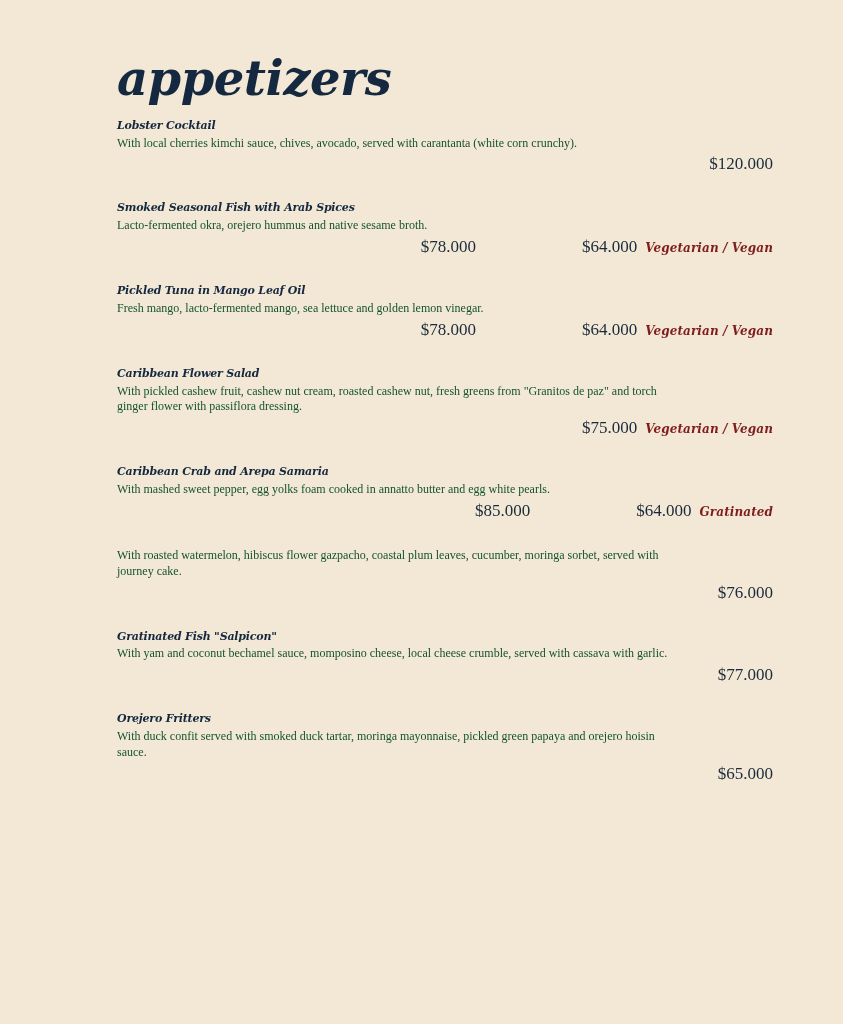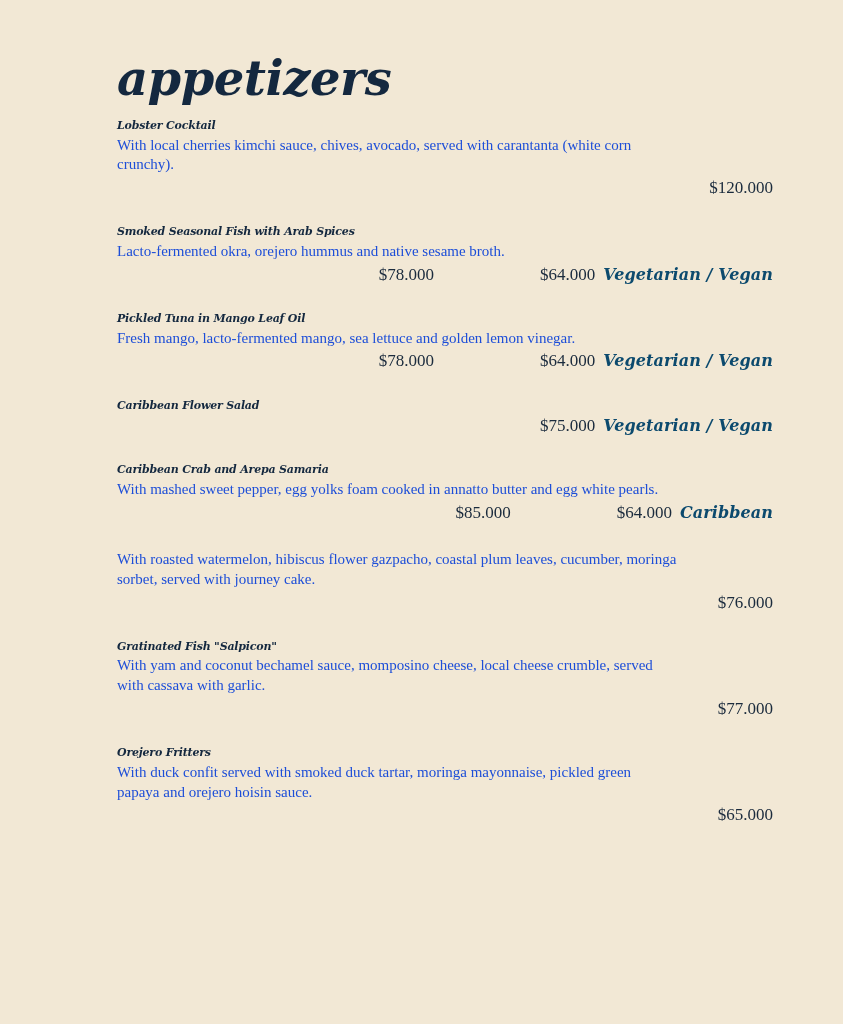--- a/index.html
+++ b/index.html
@@ -45,23 +45,23 @@
     font-style: italic;
     font-weight: 700;
     font-size: 11px;
     line-height: 1.25;
     color: #14283f;
     margin: 0 0 3px 0;
     letter-spacing: -0.2px;
   }
   .item-desc {
     font-family: "Liberation Serif", serif;
-    font-size: 15px;
+    font-size: 12px;
     line-height: 1.32;
-    color: #1d4ed8;
+    color: #14532d;
     margin: 0 0 2px 0;
     max-width: 560px;
   }
   .price-row {
     display: flex;
     align-items: baseline;
     margin-top: 1px;
     justify-content: flex-end;
   }
   .price {
@@ -78,22 +78,22 @@
     margin-left: 0;
   }
   .price-gap {
     display: inline-block;
     width: 106px;
   }
   .diet-tag {
     font-family: "DejaVu Serif", serif;
     font-style: italic;
     font-weight: 700;
-    font-size: 16px;
-    color: #0c4a6e;
+    font-size: 12px;
+    color: #7f1d1d;
     margin-left: 8px;
     letter-spacing: 0.1px;
     white-space: nowrap;
   }
 </style>
 </head>
 <body>
 
 <div class="page">
 
@@ -126,34 +126,35 @@
       <div class="price-row">
         <span class="price price-main">$78.000</span>
         <span class="price-gap"></span>
         <span class="price price-alt">$64.000</span>
         <span class="diet-tag">Vegetarian / Vegan</span>
       </div>
     </div>
 
     <div class="item">
       <div class="item-name">Caribbean Flower Salad</div>
+      <div class="item-desc">With pickled cashew fruit, cashew nut cream, roasted cashew nut, fresh greens from "Granitos de paz" and torch ginger flower with passiflora dressing.</div>
       <div class="price-row">
         <span class="price price-main">$75.000</span>
         <span class="diet-tag">Vegetarian / Vegan</span>
       </div>
     </div>
 
     <div class="item">
       <div class="item-name">Caribbean Crab and Arepa Samaria</div>
       <div class="item-desc">With mashed sweet pepper, egg yolks foam cooked in annatto butter and egg white pearls.</div>
       <div class="price-row">
         <span class="price price-main">$85.000</span>
         <span class="price-gap"></span>
         <span class="price price-alt">$64.000</span>
-        <span class="diet-tag">Caribbean</span>
+        <span class="diet-tag">Gratinated</span>
       </div>
     </div>
 
     <div class="item">
       <div class="item-desc">With roasted watermelon, hibiscus flower gazpacho, coastal plum leaves, cucumber, moringa sorbet, served with journey cake.</div>
       <div class="price-row">
         <span class="price price-main">$76.000</span>
       </div>
     </div>
 

